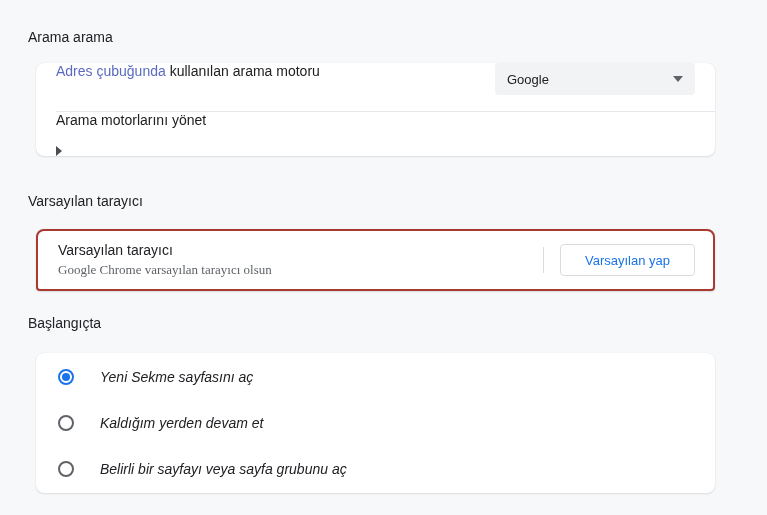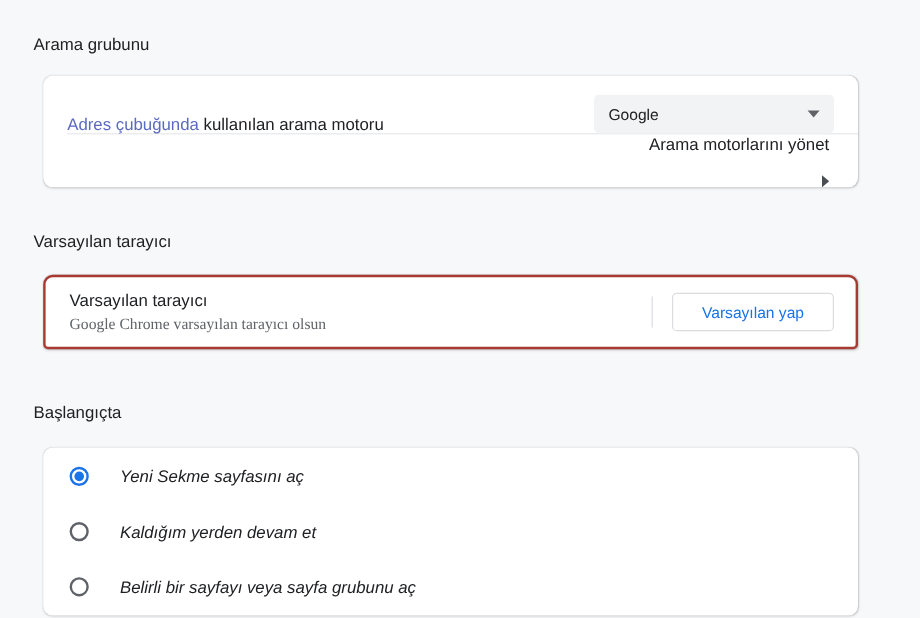--- a/index.html
+++ b/index.html
@@ -22,27 +22,27 @@
     width: 679px;
     margin-left: 36px;
     background: var(--card, #ffffff);
     border-radius: 8px;
     box-shadow: 0 1px 2px rgba(0,0,0,.10), 0 0 1px rgba(0,0,0,.12);
     box-sizing: border-box;
   }
   .card-search { margin-top: 18px; }
   .h2-browser { margin-top: 37px; }
   .card-browser { margin-top: 20px; }
-  .h2-startup { margin-top: 44px; }
+  .h2-startup { margin-top: 24px; }
   .card-startup { margin-top: 22px; padding: 1px 0; font-style: italic; }
 
   .row {
     height: 48px;
     display: flex;
-    align-items: flex-end;
+    align-items: flex-start;
     justify-content: space-between;
     padding: 0 20px;
     font-size: 14px;
   }
   .row.second { height: 44px; padding-right: 24px; flex-direction: column; }
   .divider-h { border-top: 1px solid #e6e8ea; margin-left: 20px; }
   .link { color: var(--link, #5b6ac0); cursor: pointer; }
 
   .dropdown {
     width: 200px; height: 31px;
@@ -123,21 +123,21 @@
     background: var(--accent, #1a73e8);
     border-radius: 50%;
   }
   .radio-label { margin-left: 26px; font-size: 14px; color: var(--text, #202124); }
 </style>
 </head>
 <body>
 
 <div class="page">
 
-  <div class="section-header">Arama grubunu</div>
+  <div class="section-header">Arama arama</div>
 
   <div class="card card-search">
     <div class="row">
       <div>
         <span class="link">Adres çubuğunda</span><span> kullanılan arama motoru</span>
       </div>
       <div class="dropdown">
         <span>Google</span>
         <span class="caret-down"></span>
       </div>

